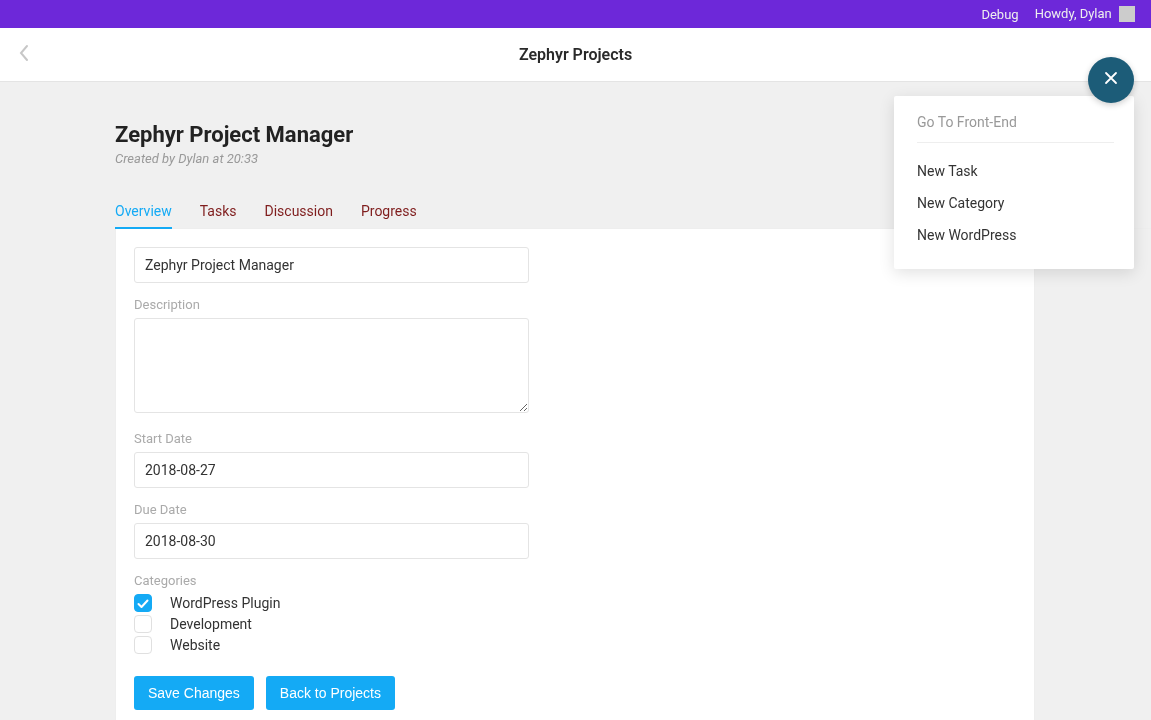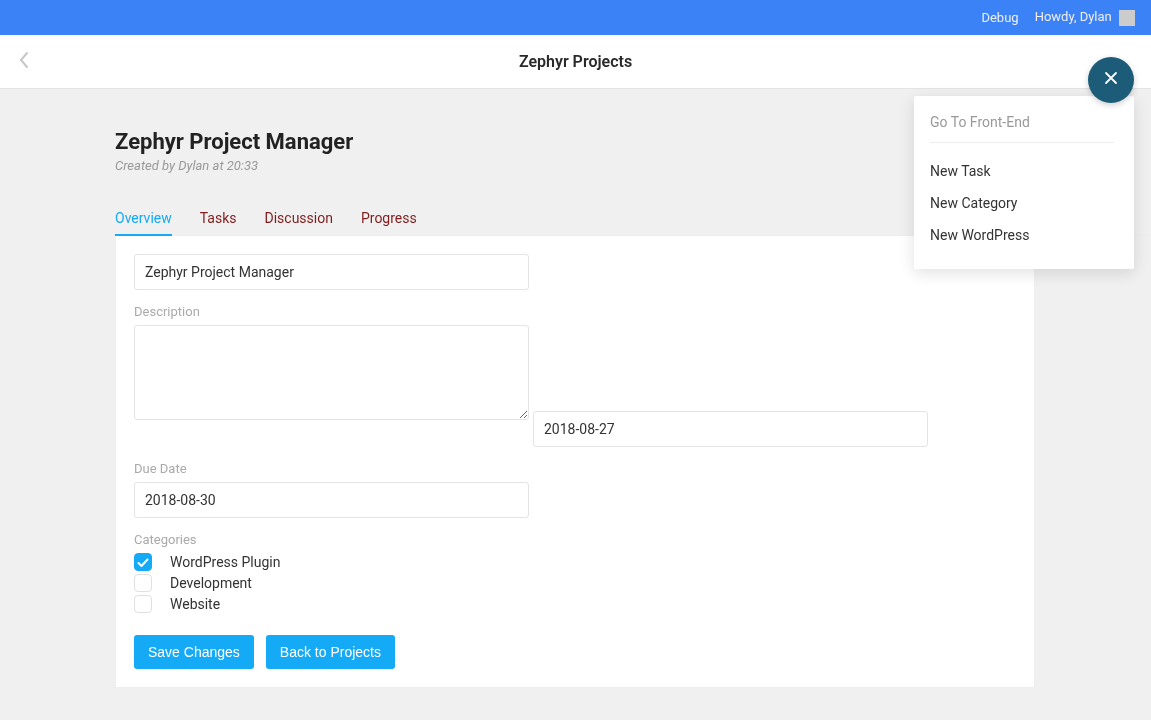--- a/index.html
+++ b/index.html
@@ -9,22 +9,22 @@
     }
     body {
       font-family: -apple-system, BlinkMacSystemFont, "Segoe UI", Roboto, Helvetica, Arial, sans-serif;
       background: #f0f0f0;
       width: 1151px;
       height: 720px;
       overflow: hidden;
       position: relative;
     }
     .admin-bar {
-      background: #3b82f6;
-      height: 35px;
+      background: #6d28d9;
+      height: 28px;
       display: flex;
       justify-content: flex-end;
       align-items: center;
       padding-right: 8px;
       color: #eee;
       font-size: 13px;
     }
     .admin-item {
       padding: 0 8px;
       cursor: pointer;
@@ -180,25 +180,25 @@
       align-items: center;
       justify-content: center;
       cursor: pointer;
       box-shadow: 0 2px 6px rgba(0,0,0,0.2);
       z-index: 20;
     }
     .dropdown-menu {
       position: absolute;
       top: 96px;
       right: 17px;
-      width: 220px;
+      width: 240px;
       background: #fff;
       box-shadow: 0 4px 16px rgba(0,0,0,0.12);
       border-radius: 2px;
-      padding: 18px 20px 18px 16px;
+      padding: 18px 20px 18px 23px;
       z-index: 15;
     }
     .dropdown-header {
       color: #999;
       font-size: 14px;
       padding-bottom: 12px;
       border-bottom: 1px solid #eee;
       margin-bottom: 12px;
       cursor: pointer;
     }
@@ -254,20 +254,21 @@
     <div class="tab">Discussion</div>
     <div class="tab">Progress</div>
   </div>
 
   <div class="tab-panel">
     <input type="text" class="text-input" value="Zephyr Project Manager" style="">
 
     <label class="field-label">Description</label>
     <textarea class="textarea-input" style=""></textarea>
 
+    <label class="field-label">Start Date</label>
     <input type="text" class="text-input" value="2018-08-27" style="">
 
     <label class="field-label">Due Date</label>
     <input type="text" class="text-input" value="2018-08-30" style="">
 
     <label class="field-label">Categories</label>
 
     <div class="cat-row">
       <div class="checkbox checked">
         <span>

